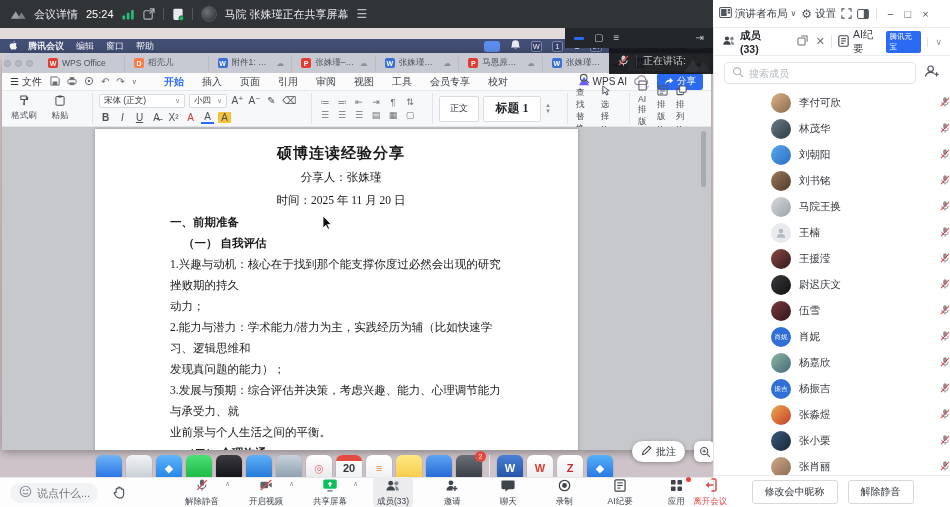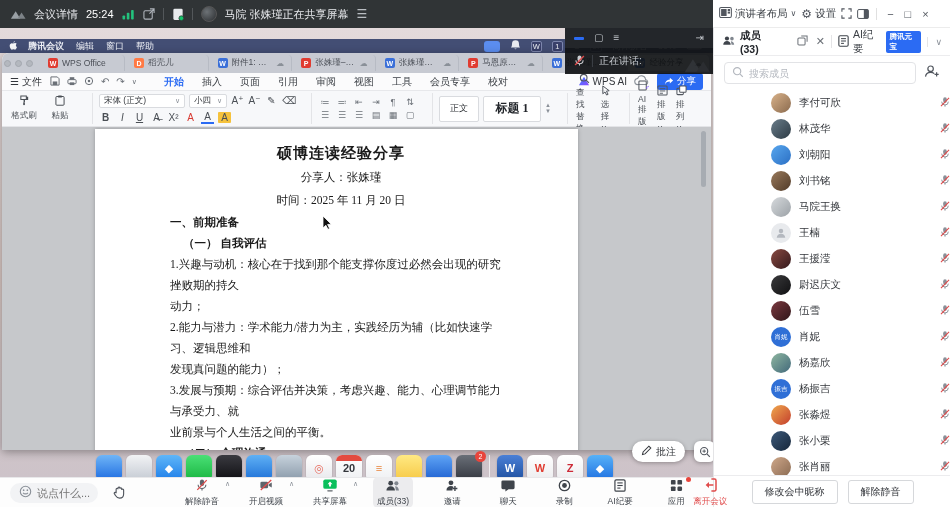--- a/index.html
+++ b/index.html
@@ -114,21 +114,21 @@
   .magnify-btn { position:absolute; left:694px; top:413px; width:21px; height:21px; background:#fff; border-radius:6px;
     box-shadow:0 1px 4px rgba(0,0,0,.3); display:flex; align-items:center; justify-content:center; z-index:30; }
 
   
   .speaker-panel { position:absolute; left:565px; top:28px; width:148px; height:46px; z-index:40; }
   .sp-row1 { height:20px; background:#23262a; display:flex; align-items:center; gap:10px; padding:0 9px; }
   .sp-min { width:10px; height:3px; background:#2b6bf3; border-radius:1px; }
   .sp-g { color:#c3c7cc; font-size:10px; line-height:10px; }
   .sp-right { margin-left:auto; }
   .sp-row2 { height:26px; background:rgba(16,18,21,.92); display:flex; align-items:center; gap:6px; padding:0 8px;
-    color:#c9cdd2; font-size:10px; position:relative; overflow:hidden; }
+    color:#c9cdd2; font-size:10px; position:relative; overflow:hidden;margin-left:44px; }
   .sp-div { width:1px; height:12px; background:#3a3e44; }
   .sp-watermark { position:absolute; right:2px; bottom:-2px; opacity:.35; }
 
   
   .bottombar { position:absolute; left:0; top:477px; width:713px; height:30px; background:#fdfdfd; border-top:1px solid #e8e8ea;
     display:flex; align-items:center; padding:0 10px; z-index:20; }
   .say-pill { display:flex; align-items:center; gap:5px; background:#f2f3f5; border-radius:12px; height:20px; padding:0 9px; width:88px; }
   .say-pill input { border:none; outline:none; background:transparent; width:60px; font-size:11px; color:#8a9098; }
   .hand-btn { margin-left:14px; display:flex; align-items:center; }
   .bb-center { display:flex; align-items:flex-start; gap:22px; margin-left:54px; }
@@ -141,21 +141,21 @@
   .leave-btn .lbl { font-size:8.5px; color:#e04b4b; white-space:nowrap; }
 
   
   .right-panel { position:absolute; left:713px; top:28px; width:237px; height:479px; background:#fff; border-left:1px solid #e4e4e6; }
   .panel-header { height:28px; border-bottom:1px solid #ececee; display:flex; align-items:center; padding:0 8px; gap:6px; font-size:10.5px; color:#23262b; }
   .ph-tab { display:flex; align-items:center; gap:4px; font-weight:bold; }
   .ph-icons { display:flex; align-items:center; gap:8px; margin-left:14px; color:#6b7077; }
   .ph-x { font-size:11px; color:#6b7077; }
   .ph-div { width:1px; height:13px; background:#e4e4e6; }
   .ph-ai { display:flex; align-items:center; gap:4px; font-weight:normal; color:#3c4046; }
-  .ai-badge { background:#2b6bf3; color:#fff; font-size:7.5px; padding:1px 4px; border-radius:2px;font-weight:bold; }
+  .ai-badge { background:#2b6bf3; color:#fff; font-size:7.5px; padding:1px 4px; border-radius:2px; }
   .ph-caret { margin-left:auto; border-left:1px solid #e4e4e6; padding-left:7px; color:#8a9098; font-size:9px; }
 
   .search-row { height:34px; display:flex; align-items:center; padding:0 10px; gap:8px; }
   .search-box { flex:1; display:flex; align-items:center; gap:5px; border:1px solid #e2e3e6; border-radius:4px; height:22px; padding:0 7px; }
   .search-box input { border:none; outline:none; flex:1; font-size:10px; color:#33363b; background:transparent; width:40px; }
   .search-box input::placeholder { color:#b4b8bf; }
 
   .member-list { position:absolute; left:0; top:62px; width:237px; height:385px; overflow:hidden;margin-left:45px; }
   .m-row { position:relative; height:26px; display:flex; align-items:center; padding:0 12px; gap:8px; }
   .m-avatar { width:20px; height:20px; border-radius:50%; flex:0 0 20px; display:flex; align-items:center; justify-content:center;

